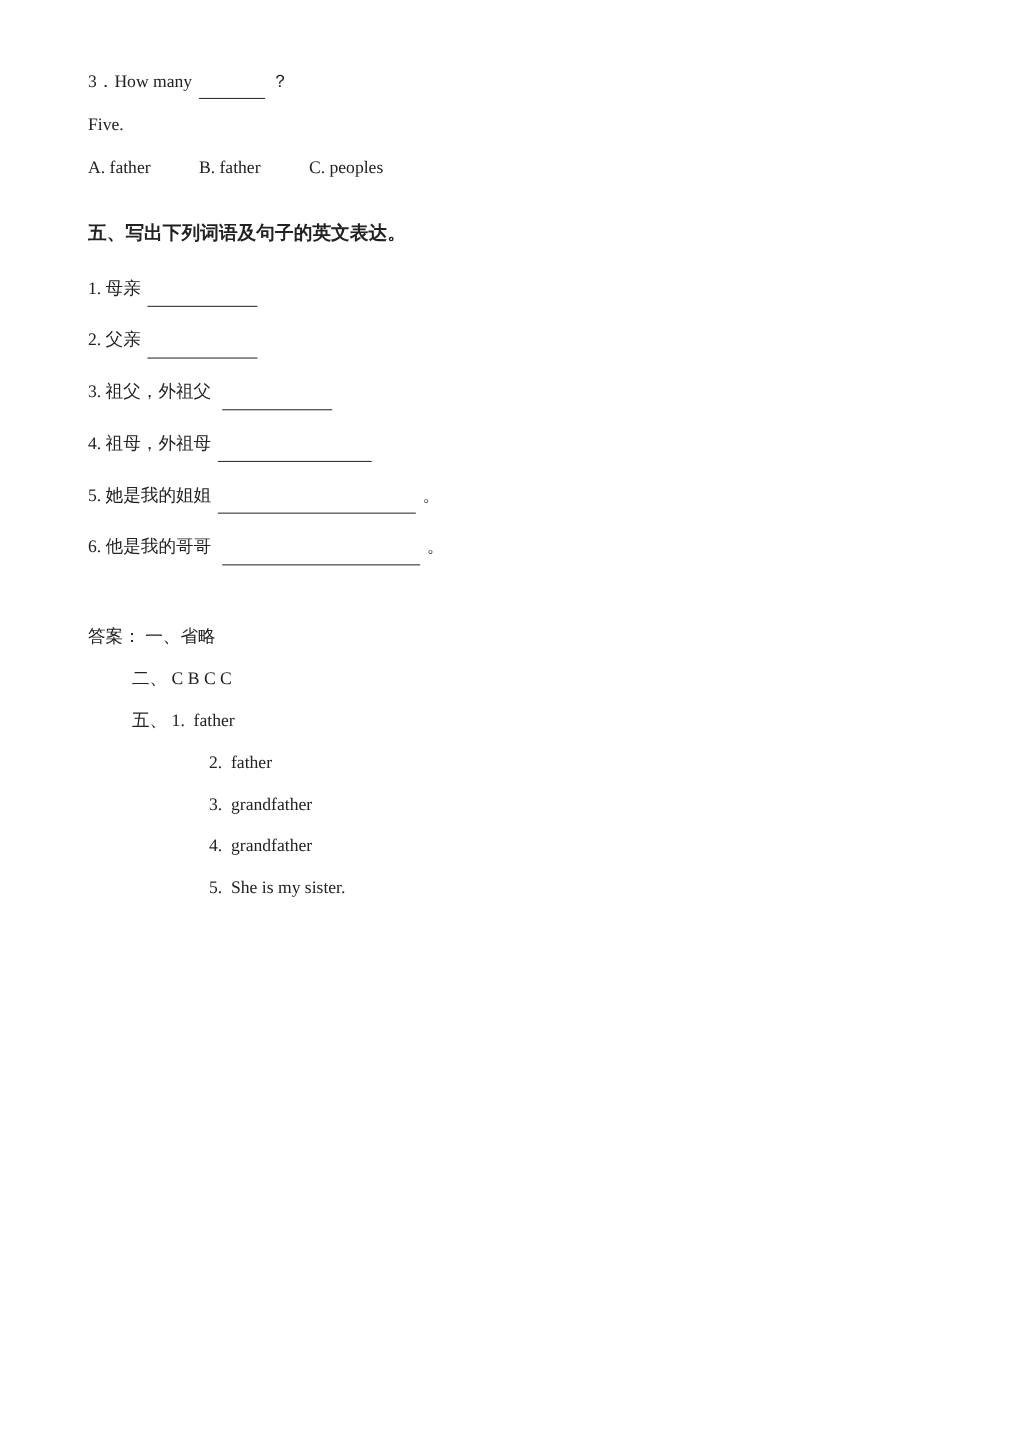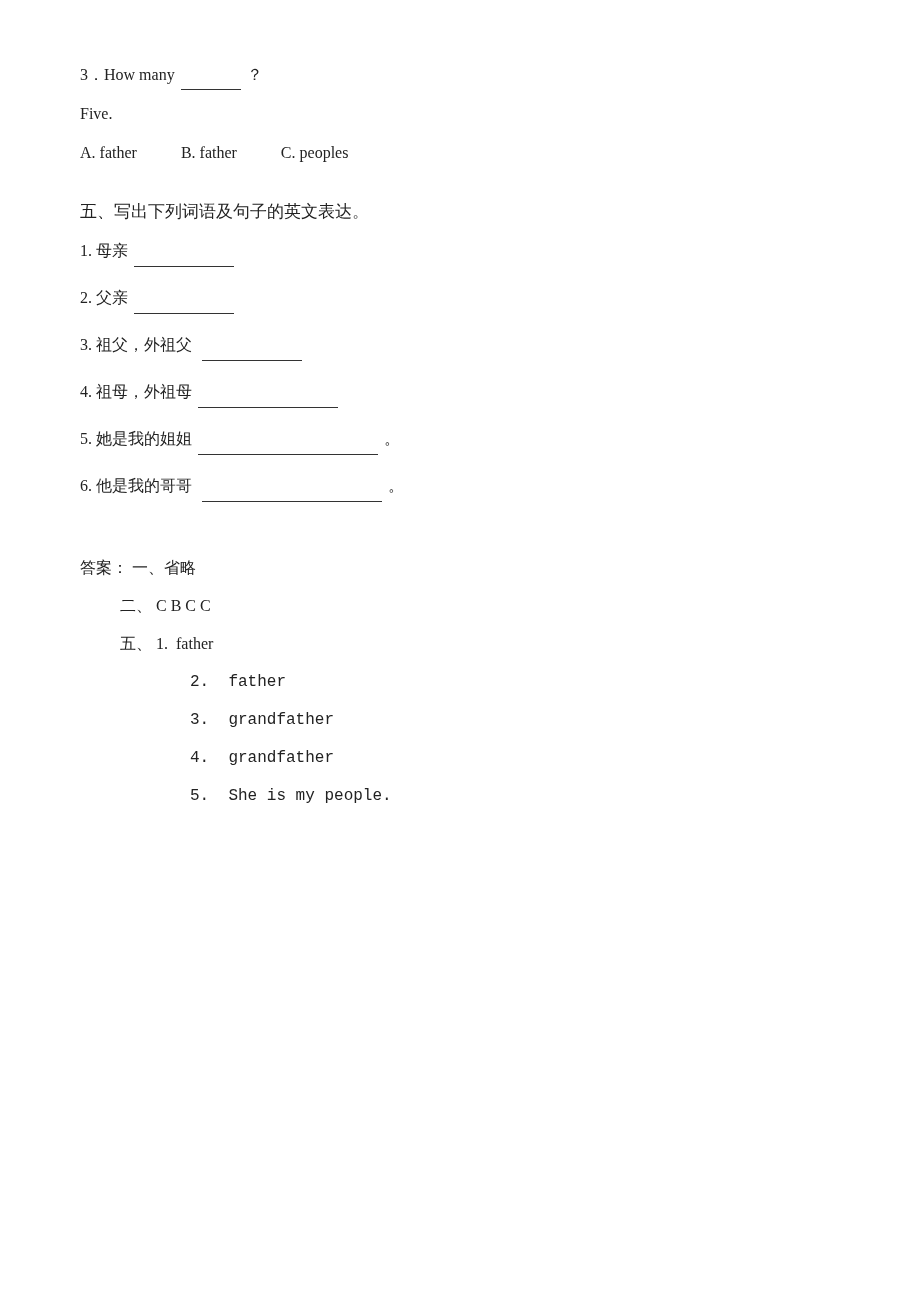--- a/index.html
+++ b/index.html
@@ -21,22 +21,22 @@
     }
     .question-line {
       margin-bottom: 10px;
       line-height: 1.8;
     }
     .answer-option {
       display: inline-block;
       margin-right: 40px;
     }
     .section-title {
-      font-weight: normal;
-      margin: 30px 0 6px 0;
+      font-weight: bold;
+      margin: 30px 0 18px 0;
       font-size: 17px;
       line-height: 1.8;
     }
     .fill-line {
       margin-bottom: 14px;
       line-height: 2;
       font-family: Liberation Serif, serif;
     }
     .underline {
       display: inline-block;
@@ -59,21 +59,20 @@
     }
     .answer-main-line {
       margin-bottom: 6px;
       line-height: 2;
     }
     .answer-indent-1 {
       padding-left: 40px;
     }
     .answer-indent-3 {
       padding-left: 110px;
-      font-family: Liberation Mono, monospace;
     }
     .answer-sub-line {
       margin-bottom: 6px;
       line-height: 2;
     }
   </style>
 </head>
 <body>
 
 <div class="question-section">
@@ -159,15 +158,15 @@
   <div class="answer-sub-line answer-indent-3">
     <span>3.</span>&nbsp;
     <span>grandfather</span>
   </div>
   <div class="answer-sub-line answer-indent-3">
     <span>4.</span>&nbsp;
     <span>grandfather</span>
   </div>
   <div class="answer-sub-line answer-indent-3">
     <span>5.</span>&nbsp;
-    <span>She is my people.</span>
+    <span>She is my sister.</span>
   </div>
 </div>
 
 </body></html>

